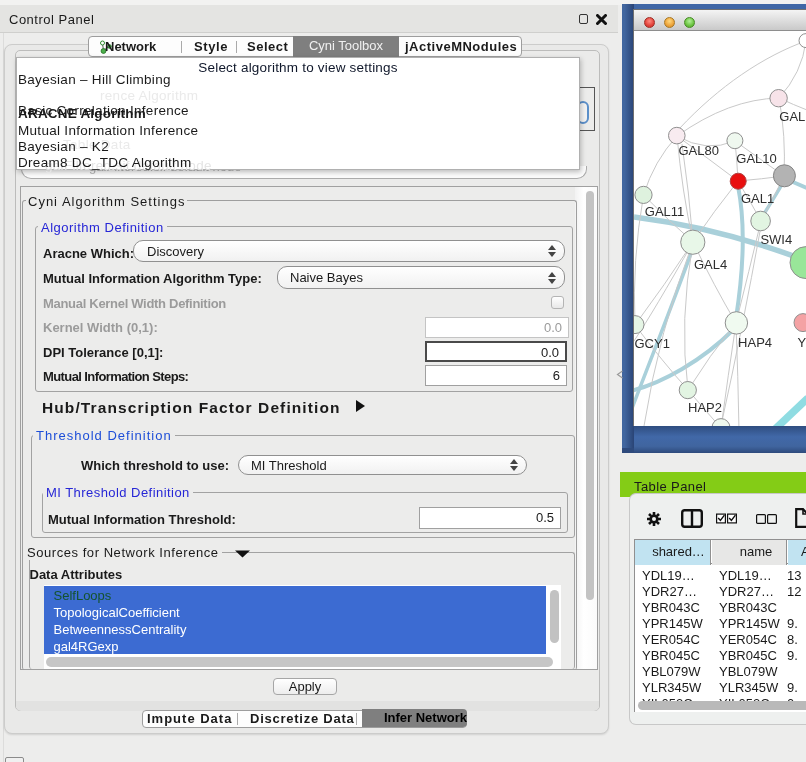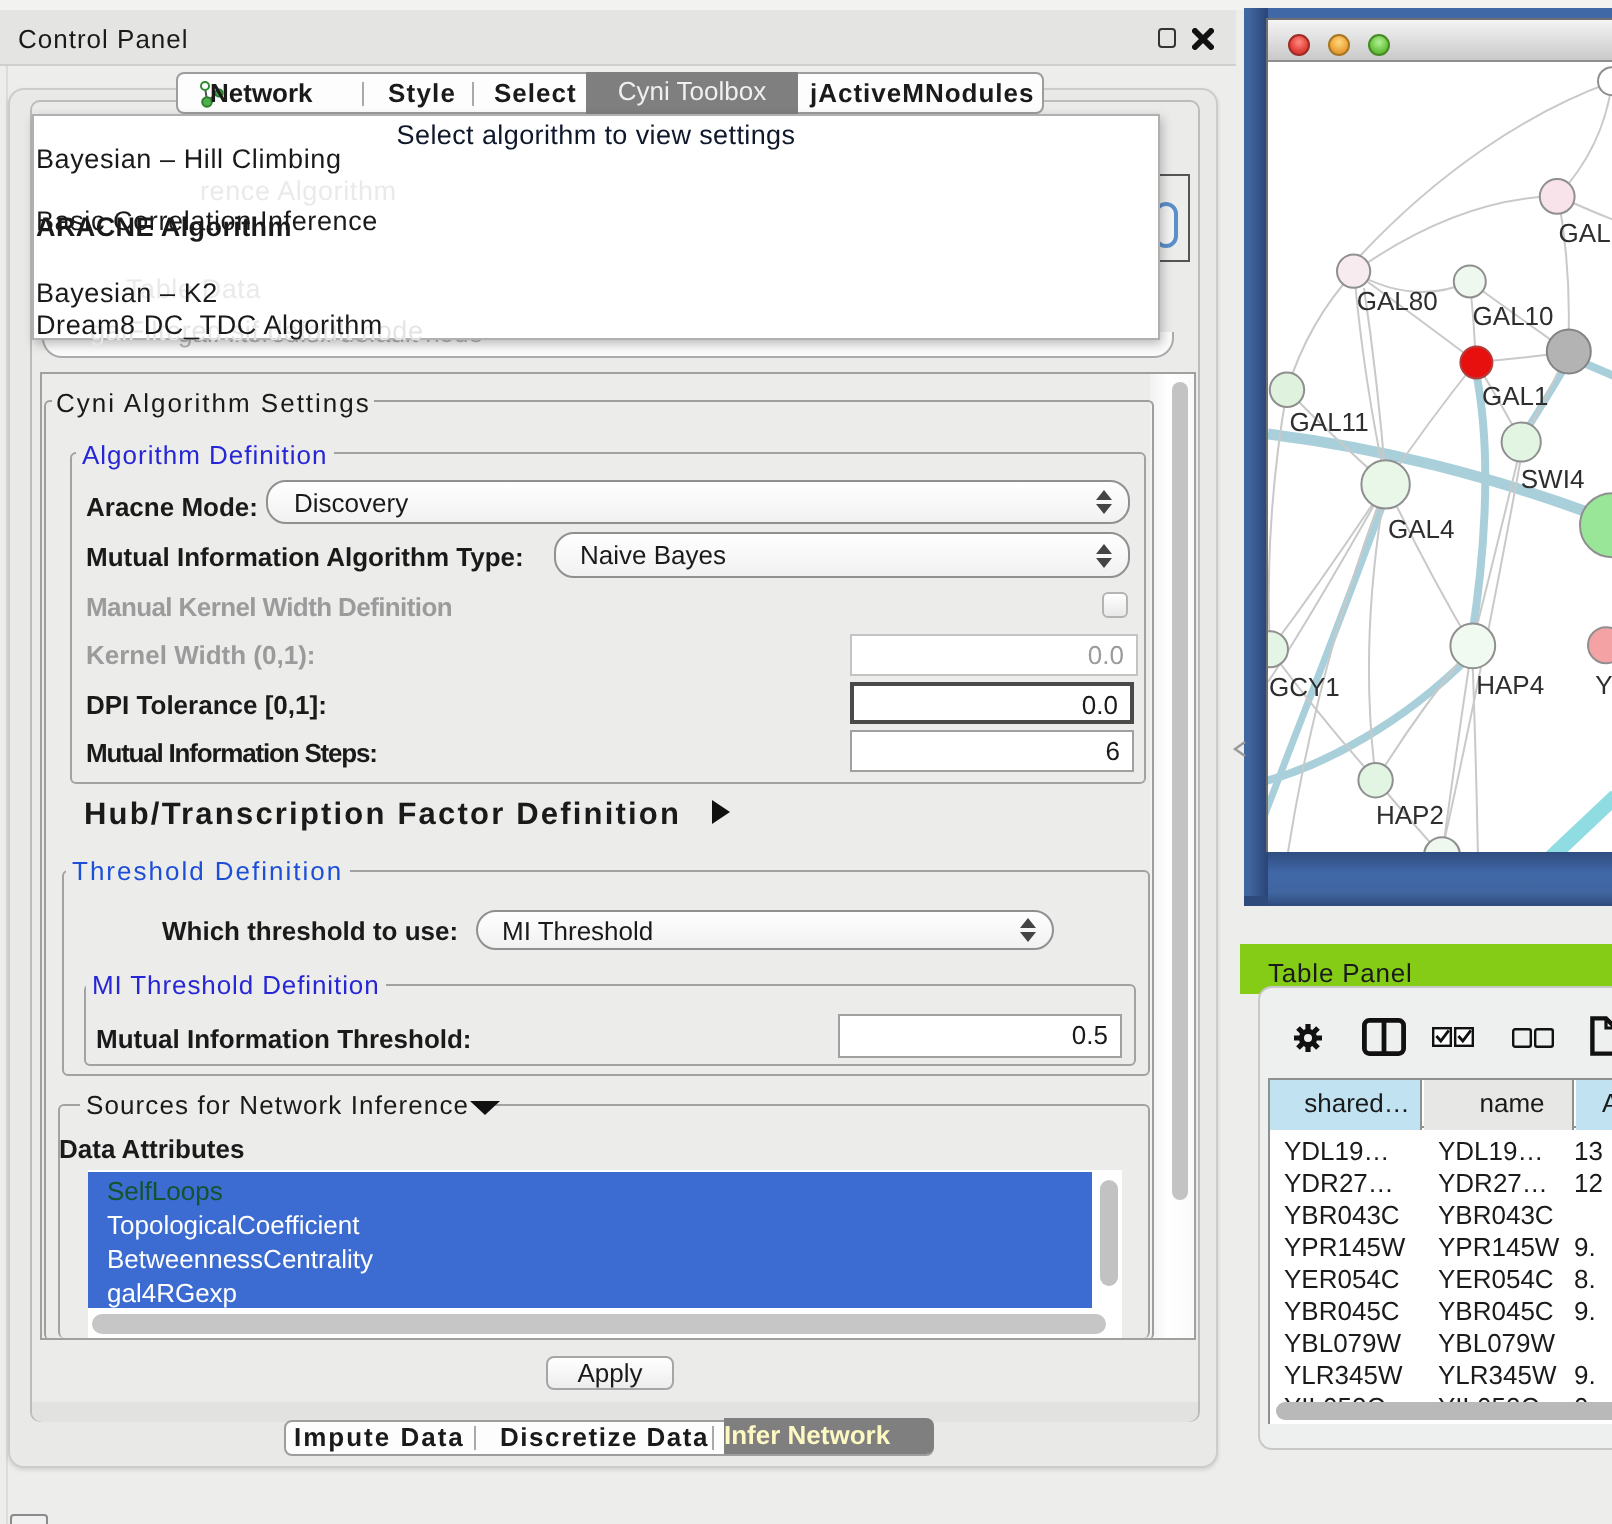--- a/index.html
+++ b/index.html
@@ -35,21 +35,21 @@
 
 <div class="abs" style="left:575px;top:187px;width:22px;height:482px;background:linear-gradient(90deg,#f2f2f2,#ffffff 40%,#fafafa);"></div>
 <div class="abs" style="left:585.5px;top:191px;width:8px;height:409px;background:#c3c3c3;border-radius:4px;"></div>
 
 <div class="abs" style="left:22px;top:200px;width:555px;height:470px;border:1px solid #9e9e9e;border-radius:3px;border-bottom:none;"></div>
 <div class="abs" style="left:26px;top:194px;background:#ececeb;padding:0 2px;letter-spacing:1px;">Cyni Algorithm Settings</div>
 
 <div class="abs" style="left:35px;top:226px;width:538px;height:166px;border:1px solid #a2a2a2;border-radius:3px;"></div>
 <div class="abs" style="left:38px;top:220px;background:#ececeb;padding:0 3px;color:#2626d6;letter-spacing:0.5px;">Algorithm Definition</div>
 
-<div class="abs" style="left:43px;top:246px;font-weight:bold;">Aracne Mode:</div>
+<div class="abs" style="left:43px;top:246px;font-weight:bold;">Aracne Which:</div>
 <div class="abs combo" style="left:133px;top:240px;width:432px;height:22px;">
     <span style="margin-left:13px;">Discovery</span>
     <span class="arr"></span>
   </div>
 <div class="abs" style="left:43px;top:271px;font-weight:bold;">Mutual Information Algorithm Type:</div>
 <div class="abs combo" style="left:277px;top:266px;width:288px;height:23px;">
     <span style="margin-left:12px;">Naive Bayes</span>
     <span class="arr"></span>
   </div>
 <div class="abs" style="left:43px;top:296px;font-weight:bold;color:#9b9b9b;letter-spacing:-0.3px;">Manual Kernel Width Definition</div>
@@ -73,21 +73,21 @@
     <span style="margin-left:12px;">MI Threshold</span>
     <span class="arr"></span>
   </div>
 
 <div class="abs" style="left:42px;top:492px;width:526px;height:41px;border:1px solid #a2a2a2;border-radius:3px;"></div>
 <div class="abs" style="left:43px;top:485px;background:#ececeb;padding:0 3px;color:#2626d6;letter-spacing:0.45px;">MI Threshold Definition</div>
 <div class="abs" style="left:48px;top:512px;font-weight:bold;">Mutual Information Threshold:</div>
 <div class="abs field" style="left:419px;top:507px;width:142px;height:22px;border:1px solid #a0a0a0;">0.5</div>
 
 <div class="abs" style="left:29px;top:552px;width:546px;height:117px;border:1px solid #a2a2a2;border-radius:3px;border-bottom:none;"></div>
-<div class="abs" style="left:40px;top:545px;background:#ececeb;padding:0 3px;letter-spacing:0.55px;">Sources for Network Inference</div>
+<div class="abs" style="left:24px;top:545px;background:#ececeb;padding:0 3px;letter-spacing:0.55px;">Sources for Network Inference</div>
 <svg class="abs" style="left:234px;top:549px;" width="17" height="9" viewBox="0 0 17 9">
     <path d="M1 1.5 L16 1.5 L8.5 8.5 Z" fill="#111"></path>
   </svg>
 <div class="abs" style="left:29.5px;top:567px;font-weight:bold;">Data Attributes</div>
 
 <div class="abs" style="left:44px;top:585px;width:517px;height:84px;background:#ffffff;overflow:hidden;">
   <div style="position:absolute;left:0;top:1px;width:502px;height:68px;background:#3c6bd2;"></div>
   <div style="position:absolute;left:9.5px;top:3px;color:#14532d;">SelfLoops</div>
   <div style="position:absolute;left:9.5px;top:20px;color:#fff;">TopologicalCoefficient</div>
   <div style="position:absolute;left:9.5px;top:37px;color:#fff;">BetweennessCentrality</div>
@@ -99,21 +99,21 @@
 <div class="abs" style="left:16px;top:701px;width:583px;height:10px;background:#e2e2e1;border-radius:0 0 5px 5px;"></div>
 
 <div class="abs" style="left:273px;top:678px;width:64px;height:17px;border:1px solid #a6a6a6;border-radius:4px;background:linear-gradient(#ffffff,#ededed);text-align:center;line-height:15px;">Apply</div>
 
 <div class="abs" style="left:142px;top:710px;width:325px;height:18px;background:#fdfdfd;border:1px solid #9d9d9d;border-radius:4px;"></div>
 <div class="abs" style="left:142px;top:710px;width:328px;height:18px;font-weight:bold;">
   <span style="position:absolute;left:5px;top:1px;letter-spacing:1px;">Impute Data</span>
   <span style="position:absolute;left:95px;top:3px;width:1px;height:12px;background:#aaa;"></span>
   <span style="position:absolute;left:108px;top:1px;letter-spacing:0.75px;">Discretize Data</span>
   <span style="position:absolute;left:214px;top:3px;width:1px;height:12px;background:#aaa;"></span>
-  <span style="position:absolute;left:220px;top:-1px;width:105px;height:18px;background:#7f7f7f;border-radius:0 4px 4px 0;color:#fef9c3;text-align:left;line-height:18px;">Infer Network</span>
+  <span style="position:absolute;left:220px;top:-1px;width:105px;height:18px;background:#7f7f7f;border-radius:0 4px 4px 0;color:#000000;text-align:right;line-height:18px;">Infer Network</span>
 </div>
 
 <div class="abs" style="left:88px;top:36px;width:434px;height:21px;background:#fdfdfd;border:1px solid #9d9d9d;border-radius:4px;">
   <svg style="position:absolute;left:10px;top:3px;" width="13" height="14" viewBox="0 0 13 14">
       <path d="M3.5 3.5 L4.5 10.5 M4.5 10.5 L10 6.5" stroke="#555" stroke-width="1"></path>
       <circle cx="3.5" cy="3" r="2" fill="#fff" stroke="#2e8b2e"></circle>
       <circle cx="4.5" cy="11" r="2.4" fill="#4cb04c" stroke="#2e7d2e"></circle>
       <circle cx="10.5" cy="6.5" r="1.8" fill="#4cb04c" stroke="#2e7d2e"></circle>
     </svg>
   <span style="position:absolute;left:16px;top:2px;font-weight:bold;">Network</span>
@@ -133,20 +133,21 @@
 </div>
 
 <div class="abs" style="left:16px;top:57px;width:564px;height:112.5px;background:#ffffff;border:1px solid #b0b0b0;box-shadow:1px 2px 5px rgba(0,0,0,0.25);font-size:13.5px;letter-spacing:0.3px;">
   <div style="position:absolute;left:83px;top:30px;color:#eaeaea;">rence Algorithm</div>
   <div style="position:absolute;left:46px;top:79px;color:#eaeaea;">Table Data</div>
   <div style="position:absolute;left:28px;top:99.5px;color:#e5e5e5;">galFiltered.sif default node</div>
   <div style="position:absolute;left:0;top:2px;width:100%;text-align:center;color:#0f172a;letter-spacing:0.2px;">Select algorithm to view settings</div>
   <div style="position:absolute;left:1px;top:14px;">Bayesian – Hill Climbing</div>
   <div style="position:absolute;left:1px;top:45px;">Basic Correlation Inference</div>
   <div style="position:absolute;left:1px;top:47.5px;font-weight:bold;letter-spacing:0.2px;">ARACNE Algorithm</div>
+  <div style="position:absolute;left:1px;top:64.5px;">Mutual Information Inference</div>
   <div style="position:absolute;left:1px;top:81px;">Bayesian – K2</div>
   <div style="position:absolute;left:1px;top:97px;">Dream8 DC_TDC Algorithm</div>
 </div>
 
 <div class="abs" style="left:5px;top:757px;width:19px;height:10px;border:1.5px solid #8b8b8b;border-radius:2px;background:#f0f0f0;"></div>
 
 <div class="abs" style="left:622px;top:4px;width:184px;height:449px;background:#4067a6;"></div>
 <div class="abs" style="left:622px;top:4px;width:12px;height:449px;background:linear-gradient(90deg,#41669f 20%,#2b4678 95%);"></div>
 <div class="abs" style="left:634px;top:426px;width:172px;height:27px;background:linear-gradient(#2f4d80,#4168a8 40%,#40659f 75%,#2e4a7c);"></div>
 <div class="abs" style="left:622px;top:448px;width:12px;height:5px;background:#2e4a7c;"></div>

